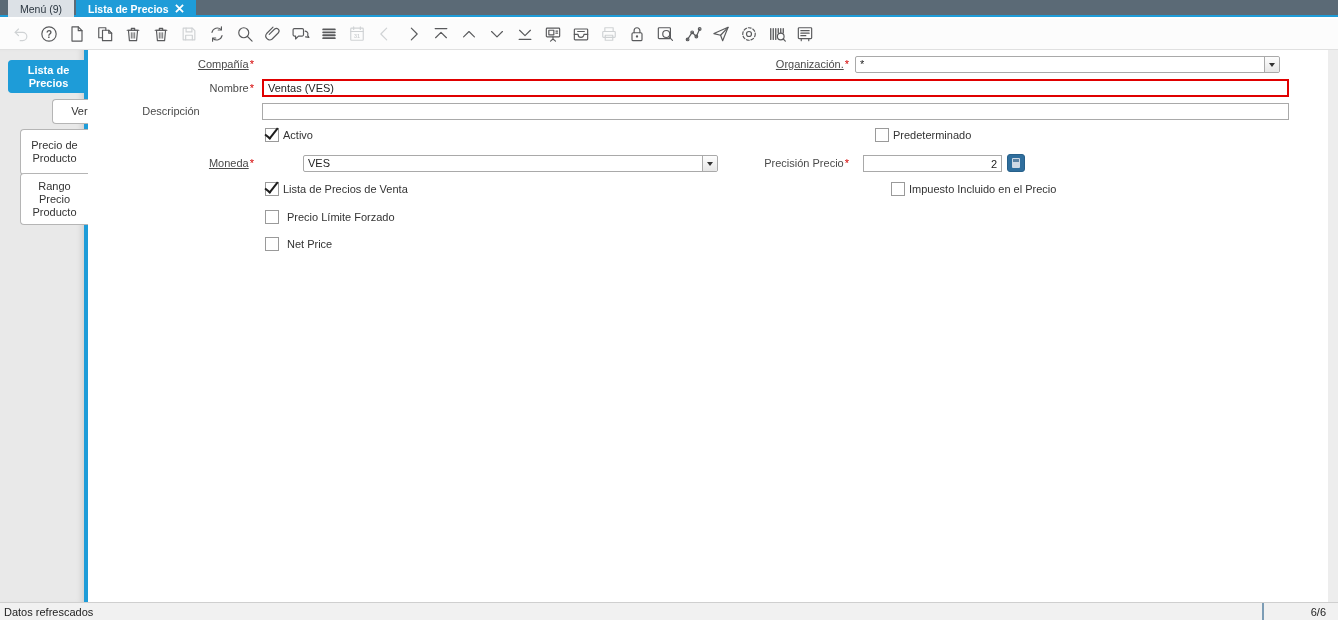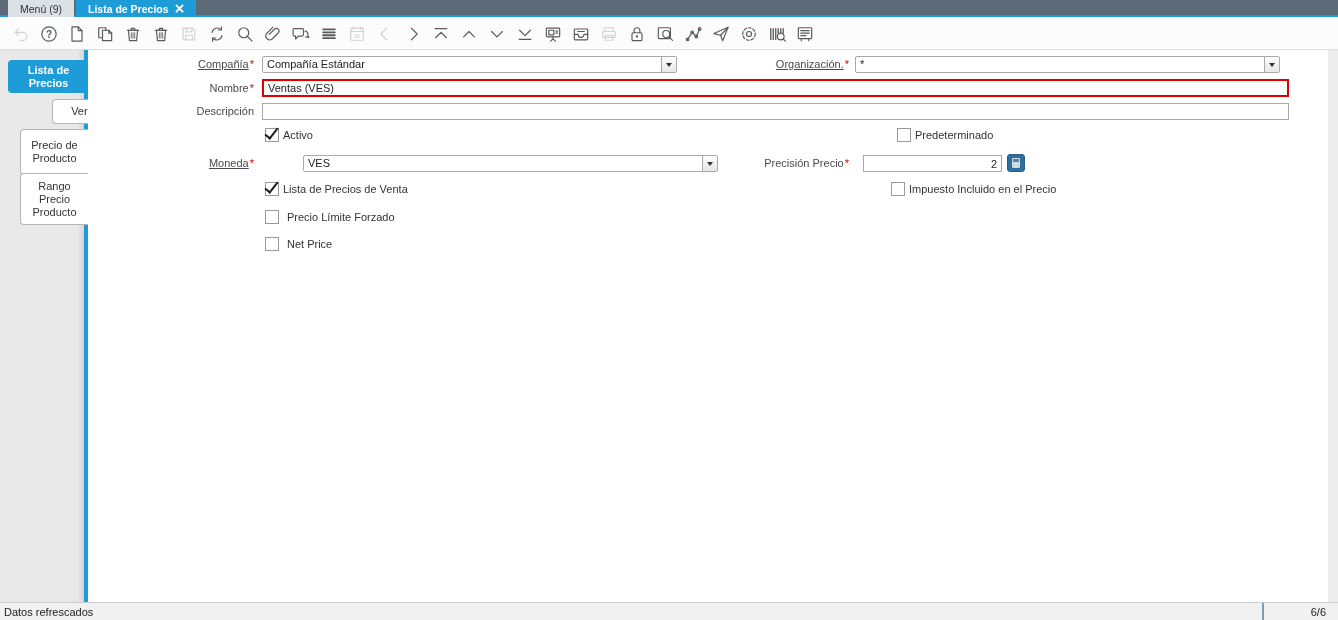--- a/index.html
+++ b/index.html
@@ -307,51 +307,45 @@
       <div class="stab" style="top:123px; left:20px; width:68px; height:52px;">
         <span>Rango Precio Producto</span>
       </div>
     </div>
 
     <div class="content">
 
       <label class="flabel link" style="left:0; top:6px; width:166px;">
         <span class="lbl-text">Compañía</span><span class="req">*</span>
       </label>
-      <div class="combo" style="left:174px; top:6px; width:415px;">
-        <span class="combo-val">Compañía Estándar</span>
-        <span class="combo-btn">
-            <i class="caret"></i>
-          </span>
-      </div>
       <label class="flabel link" style="left:561px; top:6px; width:200px;">
         <span class="lbl-text">Organización.</span><span class="req">*</span>
       </label>
       <div class="combo" style="left:767px; top:6px; width:425px;">
         <span class="combo-val">*</span>
         <span class="combo-btn">
             <i class="caret"></i>
           </span>
       </div>
 
       <label class="flabel" style="left:0; top:30px; width:166px;">
         <span class="lbl-text">Nombre</span><span class="req">*</span>
       </label>
       <input class="tfield highlight" style="left: 174px; top: 29px; width: 1027px;" value="Ventas (VES)">
 
-      <label class="flabel" style="left:0; top:53px; width:166px;">
+      <label class="flabel" style="left:0; top:53px; width:166px;text-align:center;">
         <span class="lbl-text">Descripción</span>
       </label>
       <input class="tfield" style="left: 174px; top: 53px; width: 1027px;" value="">
 
       <div class="check-field" style="left:177px; top:78px;">
         <span class="cb checked"></span>
         <span class="cb-label">Activo</span>
       </div>
-      <div class="check-field" style="left:797px; top:78px;padding-left:12px;">
+      <div class="check-field" style="left:775px; top:78px;padding-left:12px;">
         <span class="cb"></span>
         <span class="cb-label">Predeterminado</span>
       </div>
 
       <label class="flabel link" style="left:0; top:105px; width:166px;">
         <span class="lbl-text">Moneda</span><span class="req">*</span>
       </label>
       <div class="combo" style="left:174px; top:105px; width:415px;margin-left:41px;">
         <span class="combo-val">VES</span>
         <span class="combo-btn">

